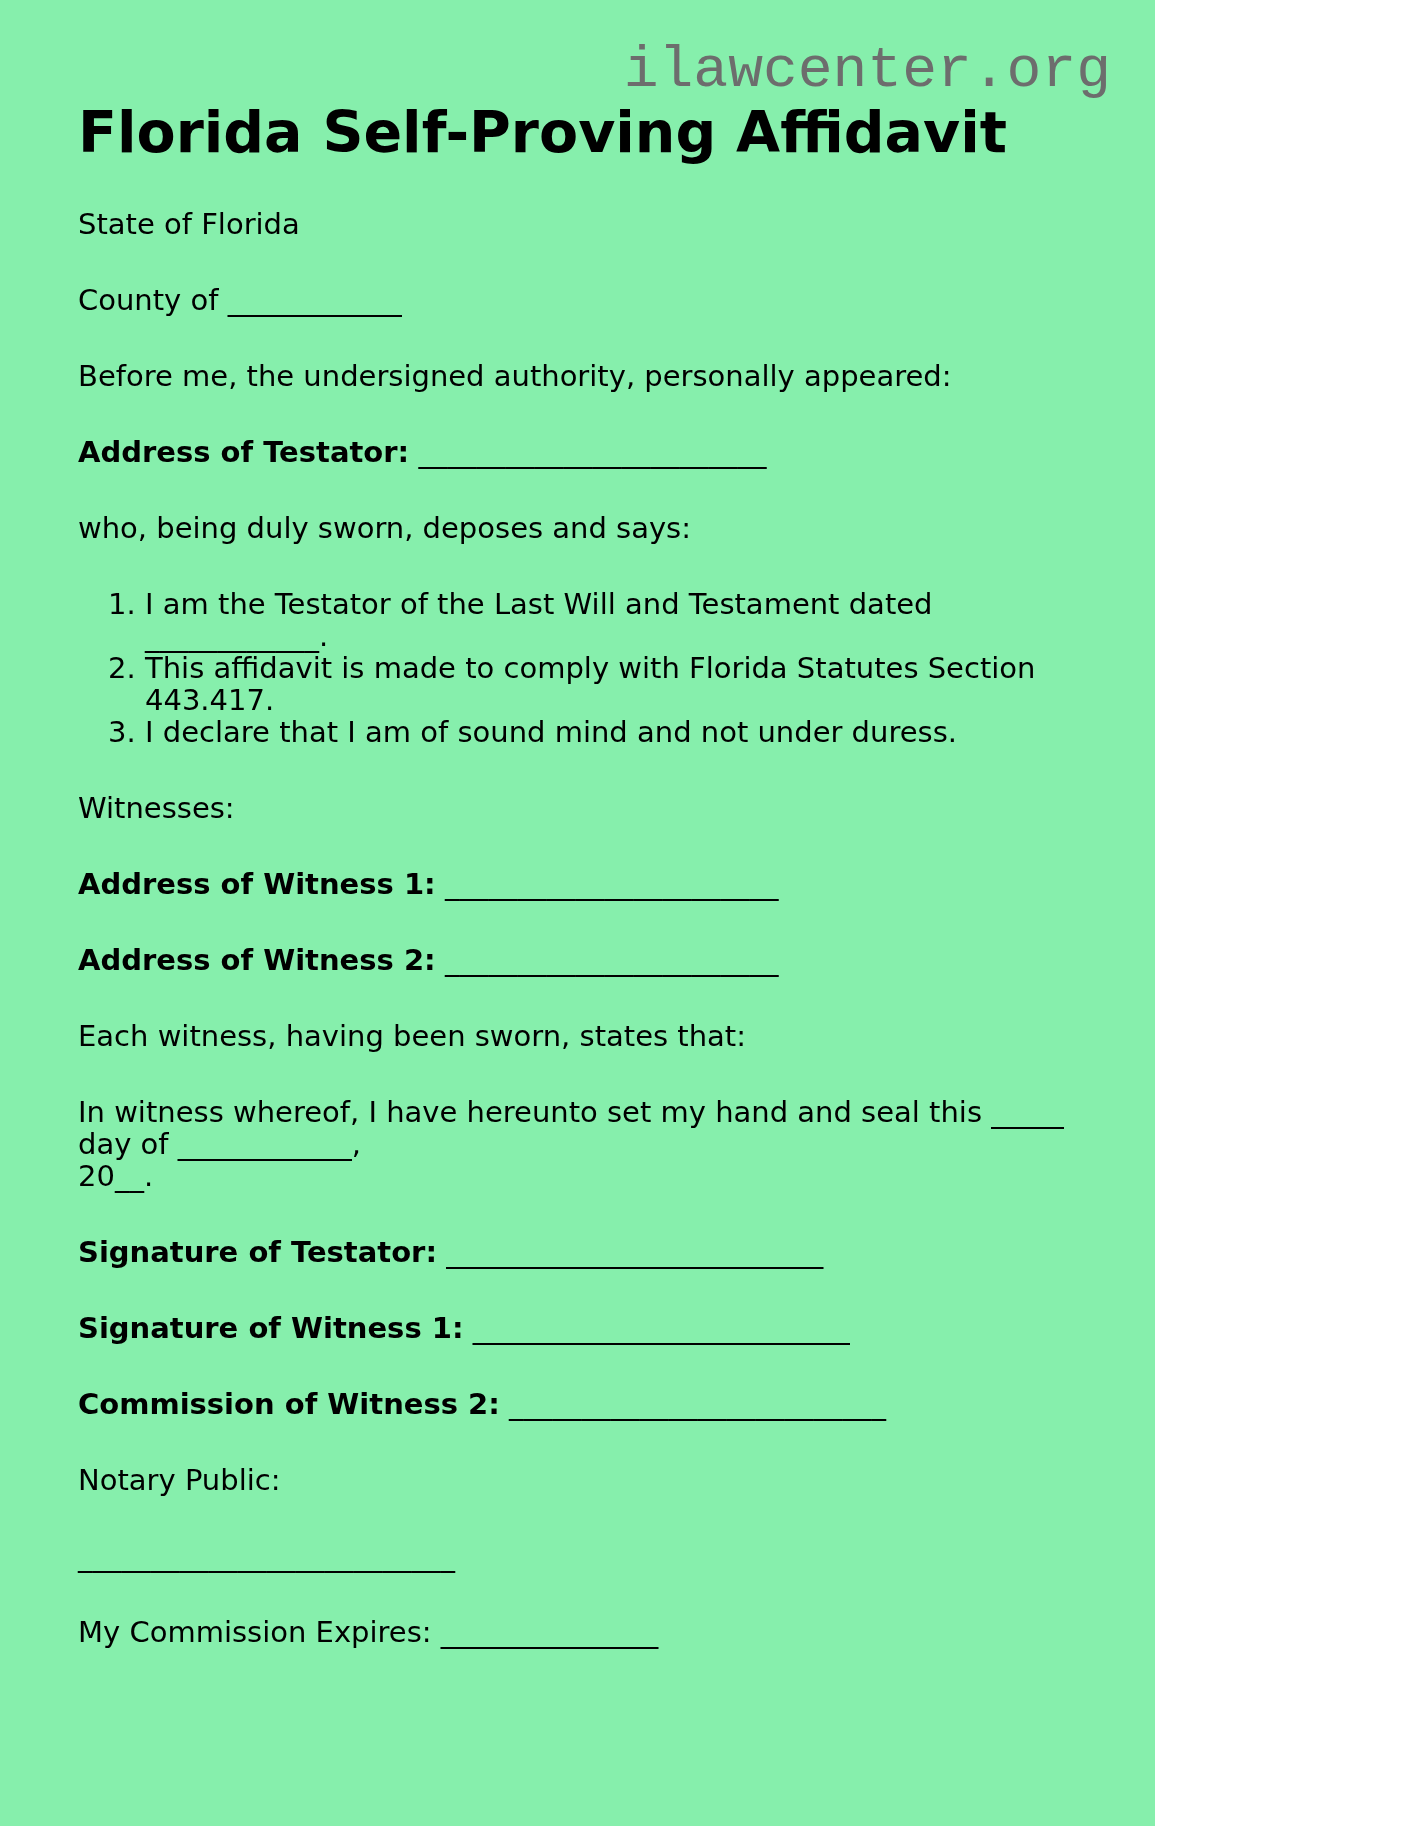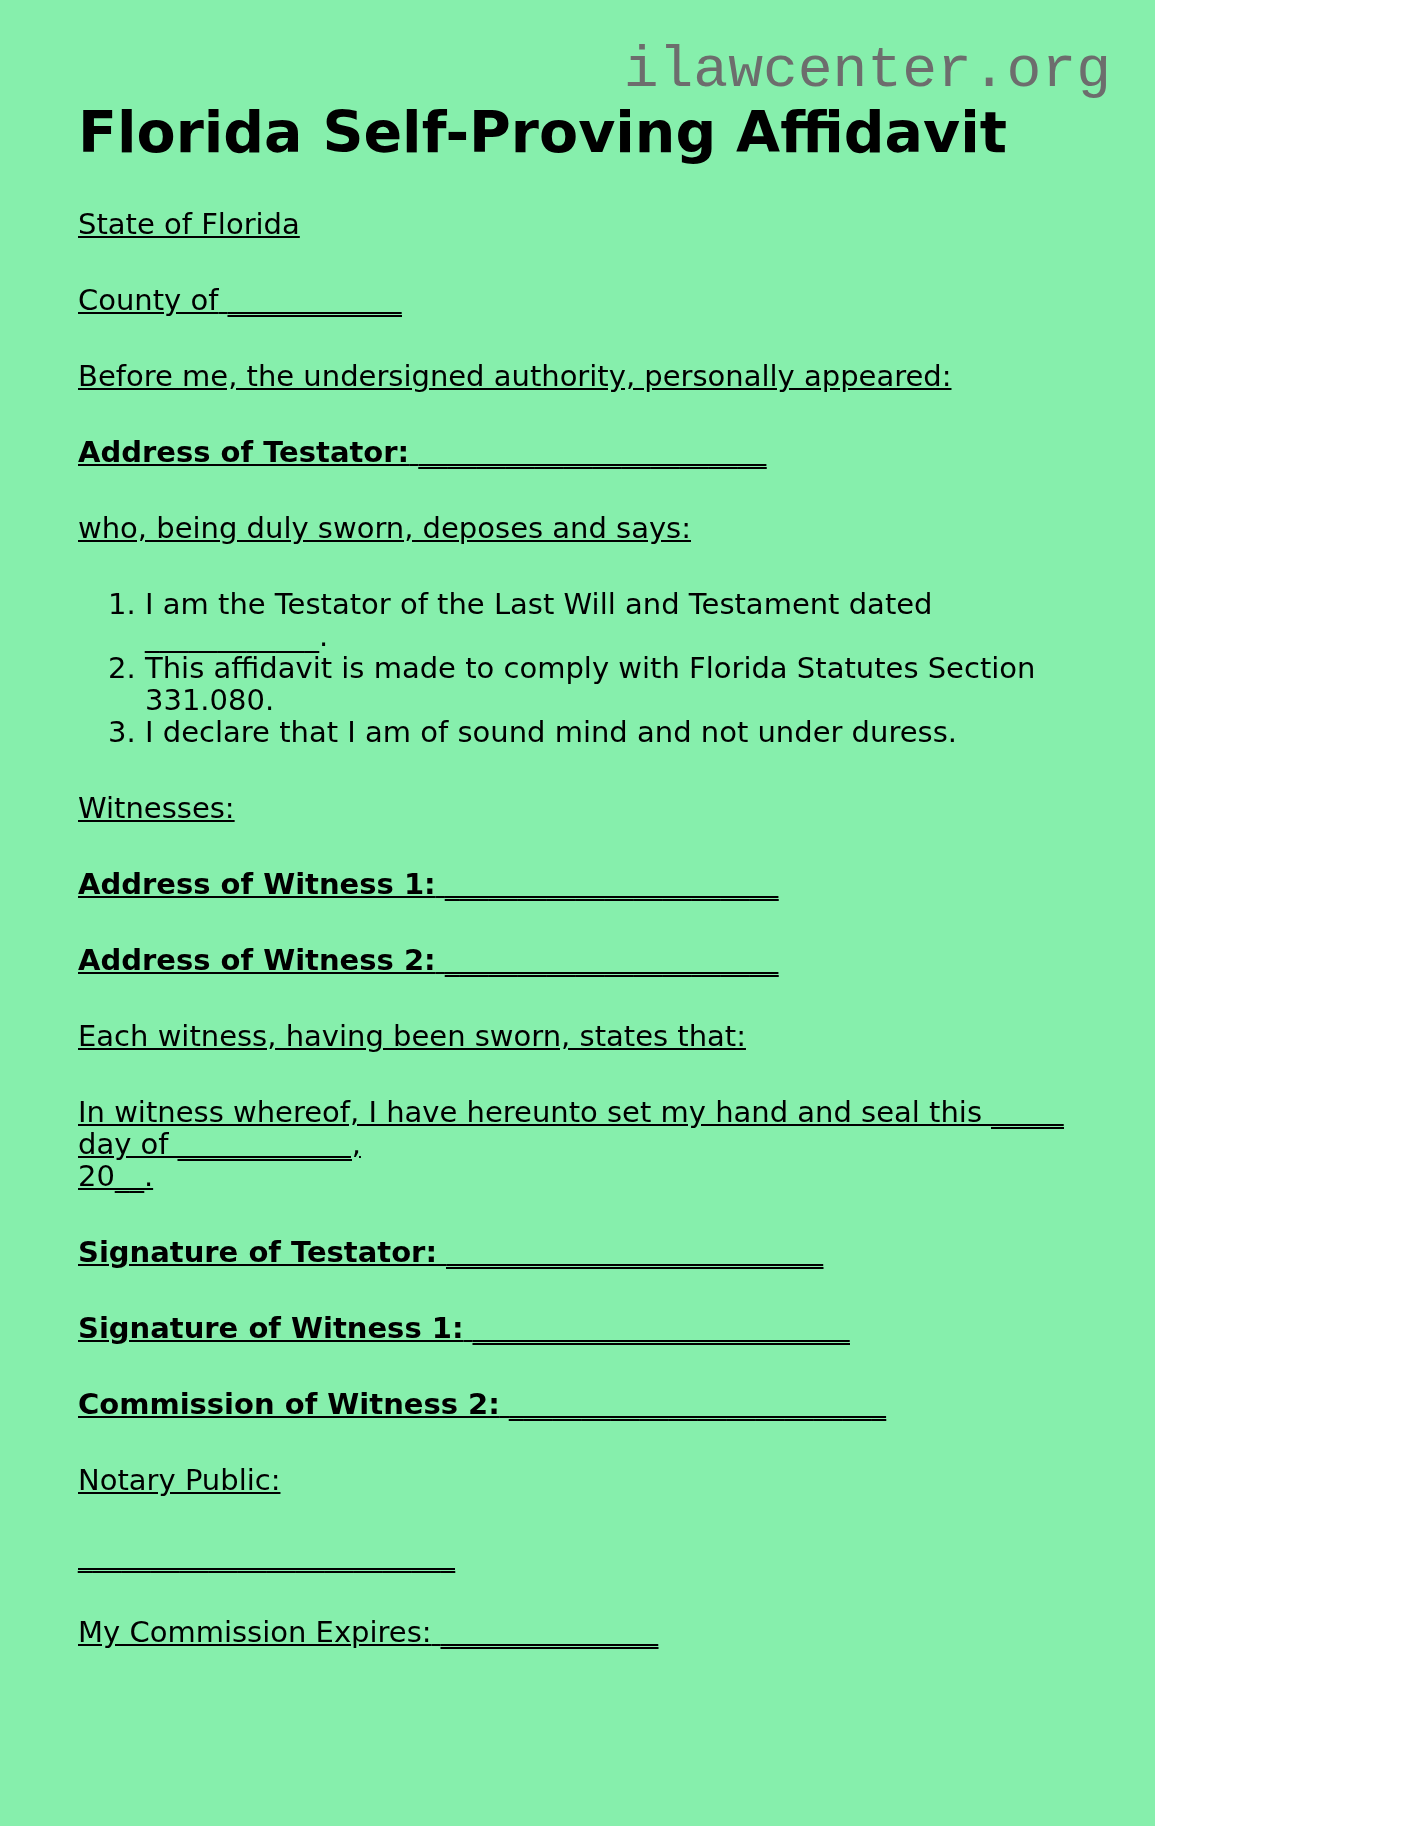--- a/index.html
+++ b/index.html
@@ -33,21 +33,20 @@
   h1.doc-title {
     font-size: 57px;
     line-height: 64px;
     font-weight: bold;
     letter-spacing: 0px;
     margin: 0 0 42px 0;
   }
   .content p {
     margin: 44px 0;
     line-height: 32px;
-    text-decoration: underline;
   }
   .content ol, .content ul {
     margin: 28px 0 36px 0;
   }
   .content ol {
     padding-left: 67px;
   }
   .content ul {
     padding-left: 72px;
   }
@@ -86,21 +85,21 @@
       <strong>Address of Testator:</strong>
       <span class="blank">________________________</span>
     </p>
 
     <p>
       <span>who, being duly sworn, deposes and says:</span>
     </p>
 
     <ol>
       <li>I am the Testator of the Last Will and Testament dated ____________.</li>
-      <li>This affidavit is made to comply with Florida Statutes Section 331.080.</li>
+      <li>This affidavit is made to comply with Florida Statutes Section 443.417.</li>
       <li>I declare that I am of sound mind and not under duress.</li>
     </ol>
 
     <p>
       <span>Witnesses:</span>
     </p>
 
 
     <p>
       <strong>Address of Witness 1:</strong>

